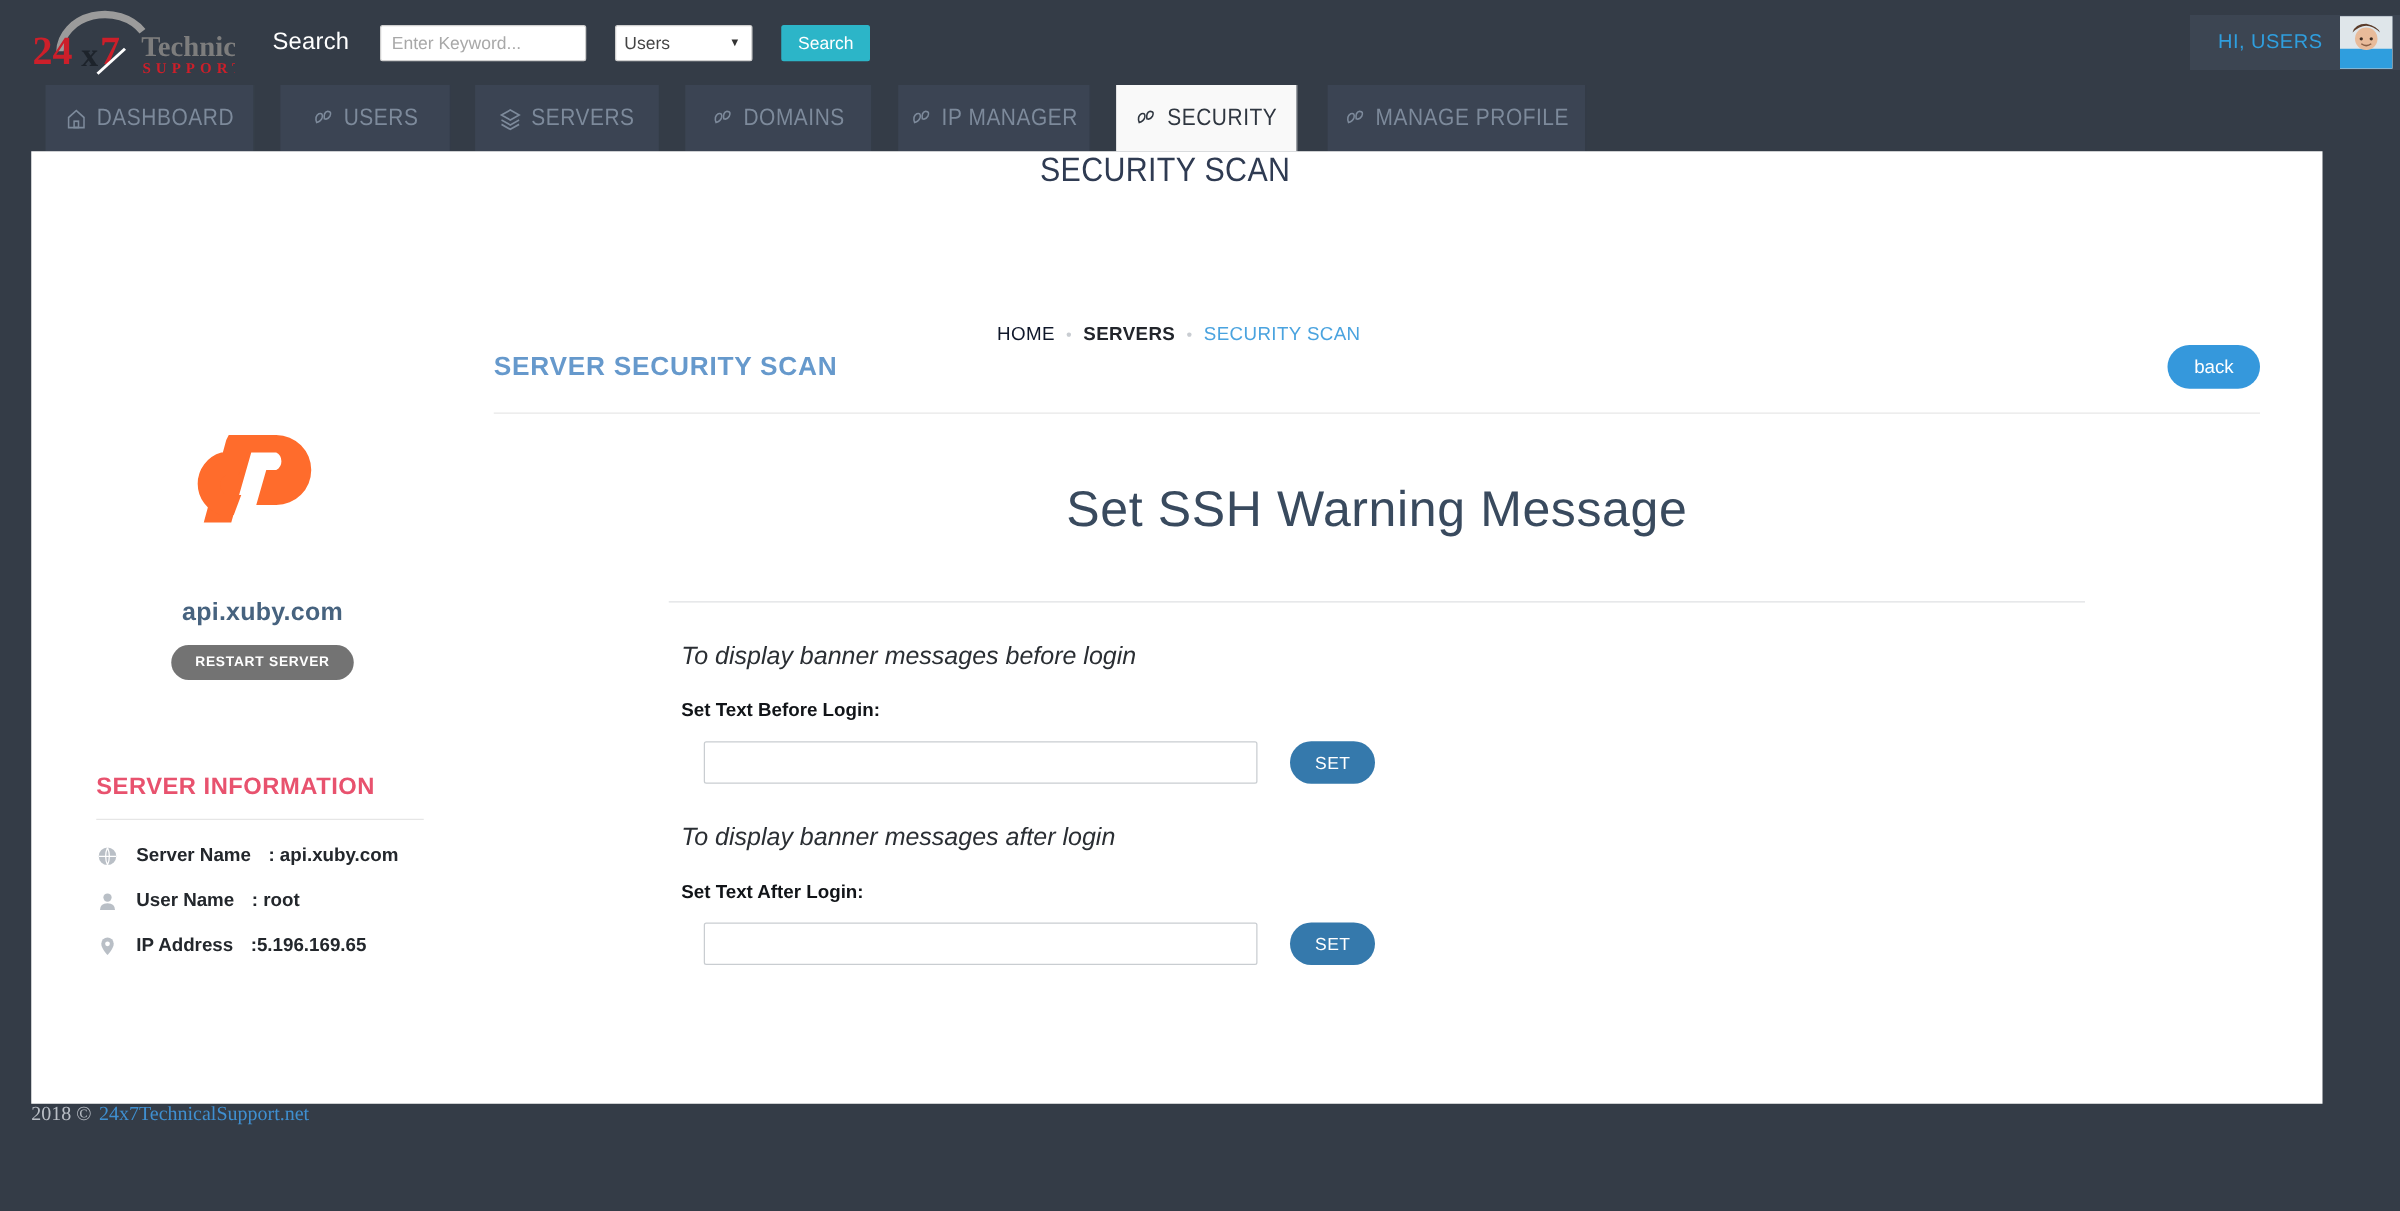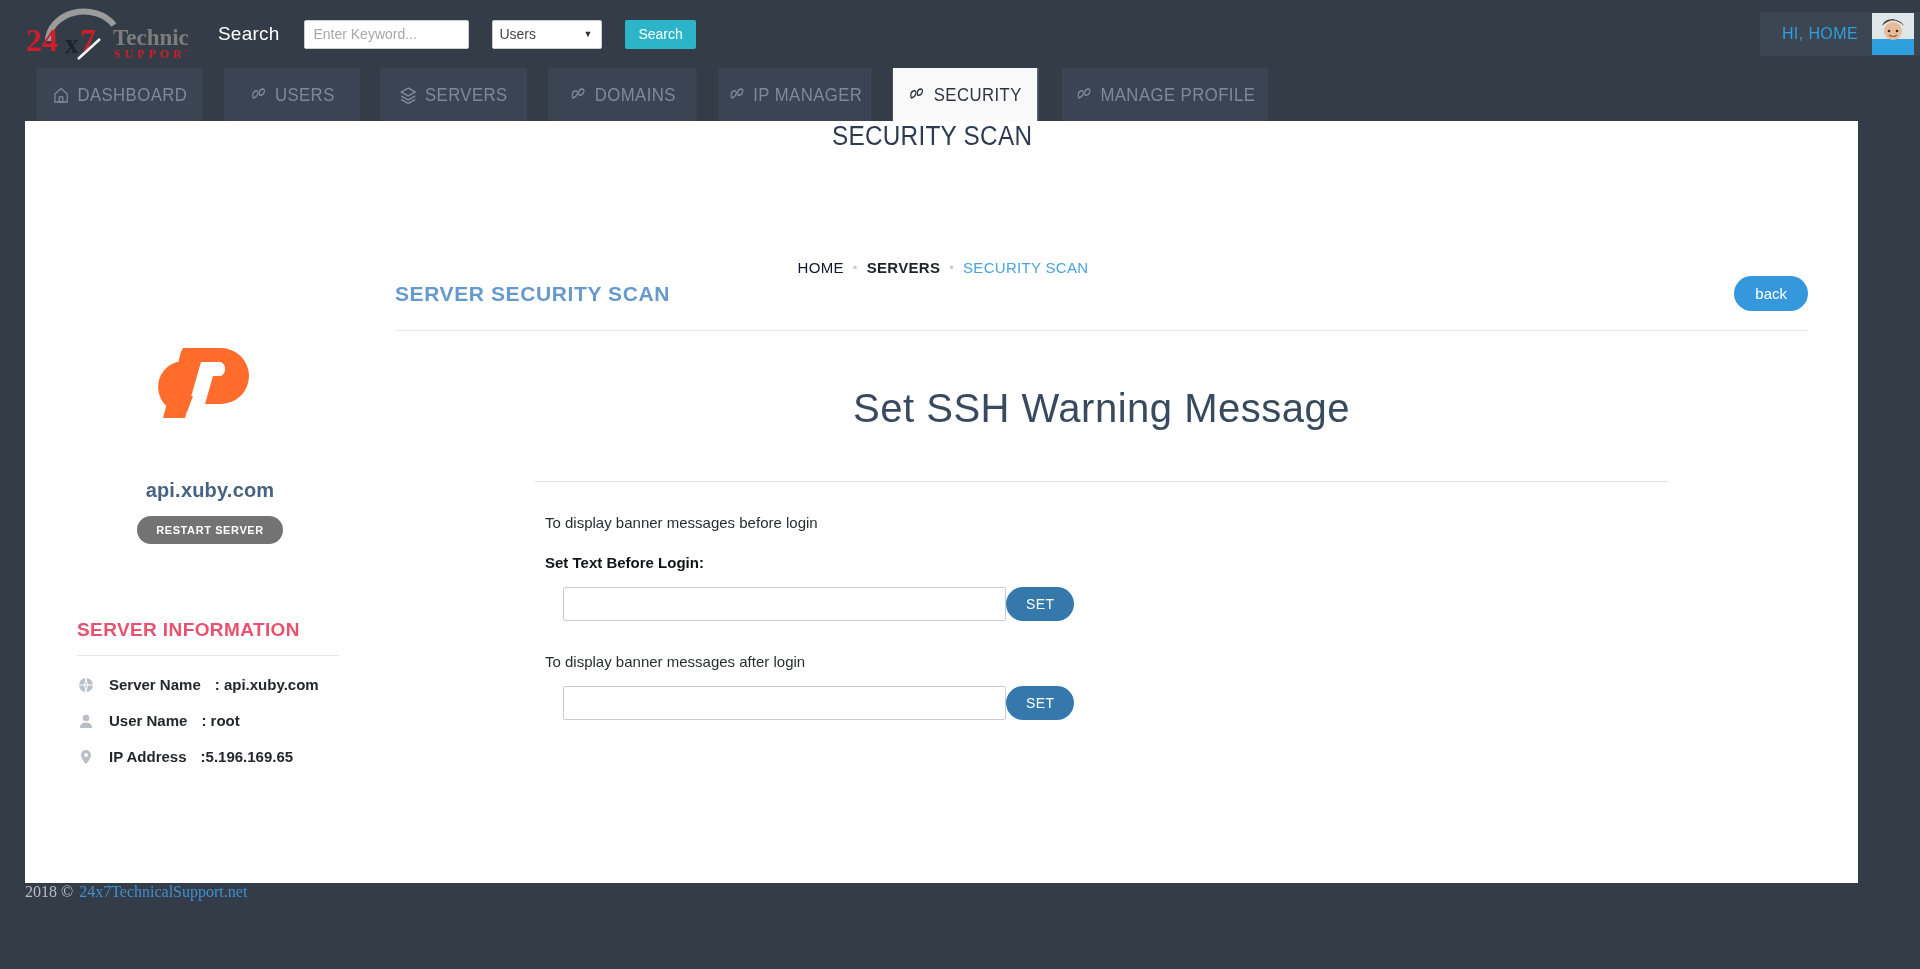--- a/index.html
+++ b/index.html
@@ -167,23 +167,23 @@
   }
 
   .form-area { padding:0 0 0 0; }
   .ssh-title {
     text-align:center; margin:55px 0 0 0;
     font-size:40px; font-weight:300; color:#394a5e;
     font-family:"Liberation Sans Narrow","Liberation Sans", sans-serif;
     font-stretch:condensed; letter-spacing:.5px;
   }
   .ssh-hr { border:0; border-top:1px solid #dfe1e3; margin:50px 140px 0 140px; }
-  .fld-note { font-size:15px; color:#2a2e33; margin:32px 0 0 150px; }
+  .fld-note { font-size:20px; color:#2a2e33; margin:32px 0 0 150px;font-style:italic; }
   .fld-label { font-size:15px; color:#111418; font-weight:bold; margin:23px 0 0 150px; }
-  .fld-row { display:flex; align-items:center; margin:16px 0 0 168px; }
+  .fld-row { display:flex; align-items:center; gap:26px; margin:16px 0 0 168px; }
   .fld-input {
     width:443px; height:34px; border:1px solid #c9cdd1; border-radius:2px;
     padding:0 9px; font-size:14px; outline:none; background:#fff;
   }
   .set-btn {
     background:#3579ac; color:#fff; border:0; border-radius:20px;
     padding:9px 20px; font-size:14px; cursor:pointer; letter-spacing:.4px;
     font-family:"Liberation Sans", sans-serif;
   }
 
@@ -217,21 +217,21 @@
     <span class="selwrap">
       <select class="search-select">
         <option>Users</option>
       </select>
       <span class="caret">▼</span>
     </span>
     <button class="search-btn">Search</button>
   </div>
 
   <div class="userbox">
-    <span class="hi-admin">HI, HOME</span>
+    <span class="hi-admin">HI, USERS</span>
     <span class="avatar">
       <svg width="42" height="42" viewBox="0 0 42 42">
         <rect width="42" height="42" fill="#dfe6ea"></rect>
         <rect y="26" width="42" height="16" fill="#2f9ede"></rect>
         <circle cx="21" cy="18" r="9" fill="#e8bb9a"></circle>
         <path d="M10 13 Q21 2 32 13 Q30 8 21 6 Q12 6 10 13Z" fill="#5b3c2a"></path>
         <circle cx="17" cy="18" r="1.3" fill="#3a2a20"></circle>
         <circle cx="25" cy="18" r="1.3" fill="#3a2a20"></circle>
         <path d="M17 22 Q21 25 25 22" stroke="#8a5f45" stroke-width="1.2" fill="none"></path>
       </svg>
@@ -388,20 +388,21 @@
         <hr class="ssh-hr">
 
         <div class="fld-note">To display banner messages before login</div>
         <div class="fld-label">Set Text Before Login:</div>
         <div class="fld-row">
           <input class="fld-input" type="text" placeholder="" style="">
           <button class="set-btn">SET</button>
         </div>
 
         <div class="fld-note">To display banner messages after login</div>
+        <div class="fld-label">Set Text After Login:</div>
         <div class="fld-row">
           <input class="fld-input" type="text" placeholder="" style="">
           <button class="set-btn">SET</button>
         </div>
       </div>
     </div>
   </div>
 </div>
 
 <div class="footer">

